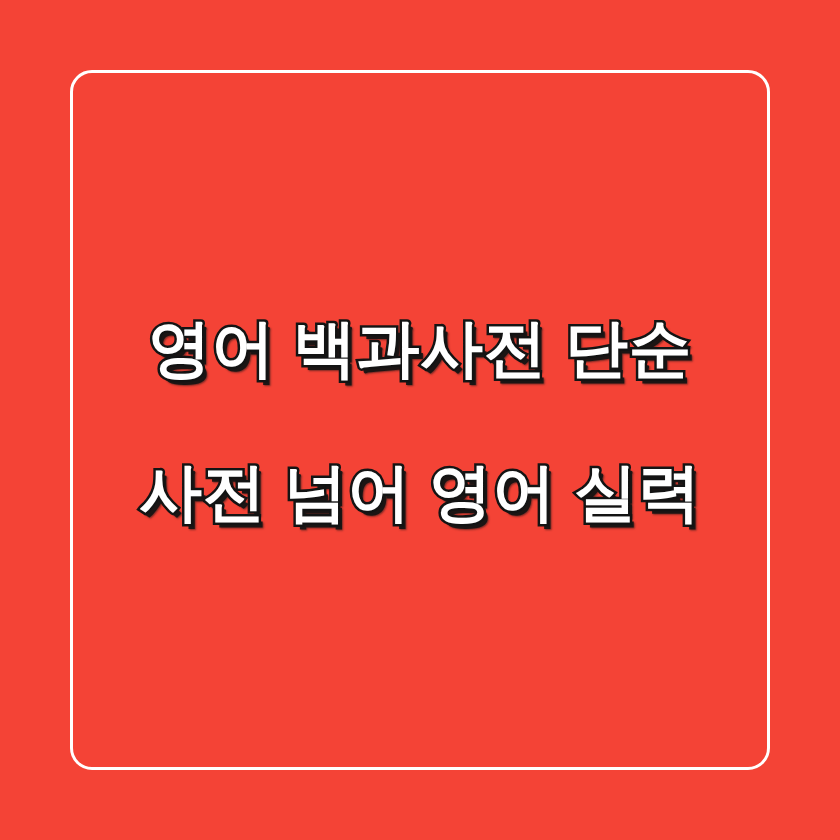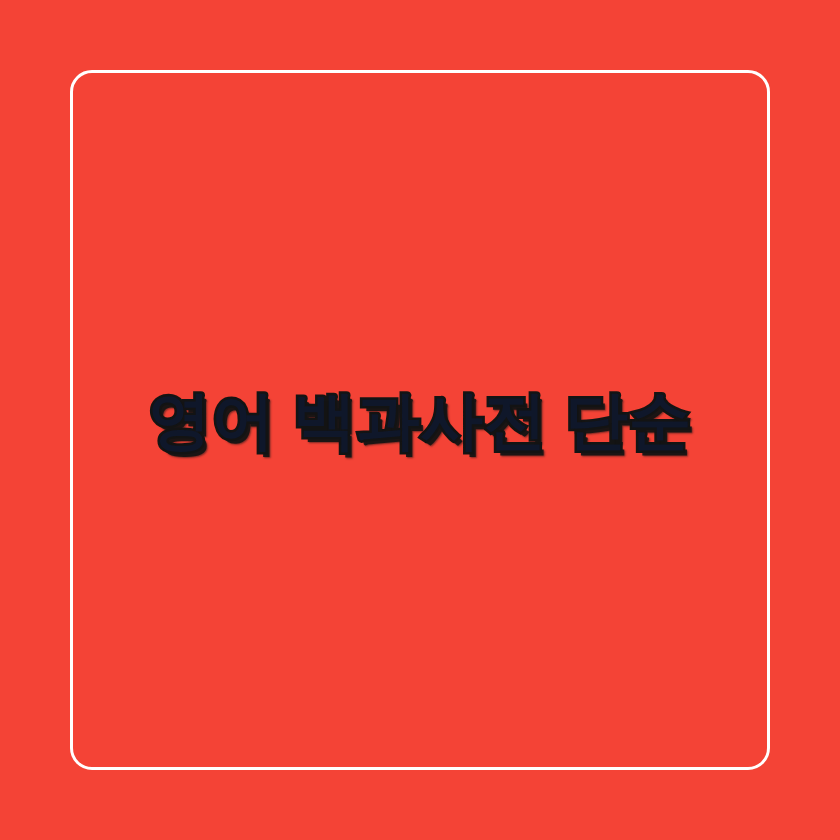--- a/index.html
+++ b/index.html
@@ -68,18 +68,19 @@
   }
 </style>
 </head>
 <body>
 
 <div class="canvas" style="background: rgb(244, 67, 54); width: 840px; height: 840px;">
 
   <div class="frame" style="border: 3px solid rgb(255, 255, 255); border-radius: 22px; left: 70px; top: 70px; width: 700px; height: 700px;"></div>
 
   <div class="headline-block">
-    <h1 class="headline" style="color: #0f172a; font-size: 63px; line-height: 72px; -webkit-text-stroke: 5px rgb(20, 20, 20);">
+    <h1 class="headline" style="color: #ffffff; font-size: 63px; line-height: 72px; -webkit-text-stroke: 5px rgb(20, 20, 20);">
       <span class="headline-line">영어 백과사전 단순</span>
+      <span class="headline-line">사전 넘어 영어 실력</span>
     </h1>
   </div>
 
 </div>
 
 </body></html>

